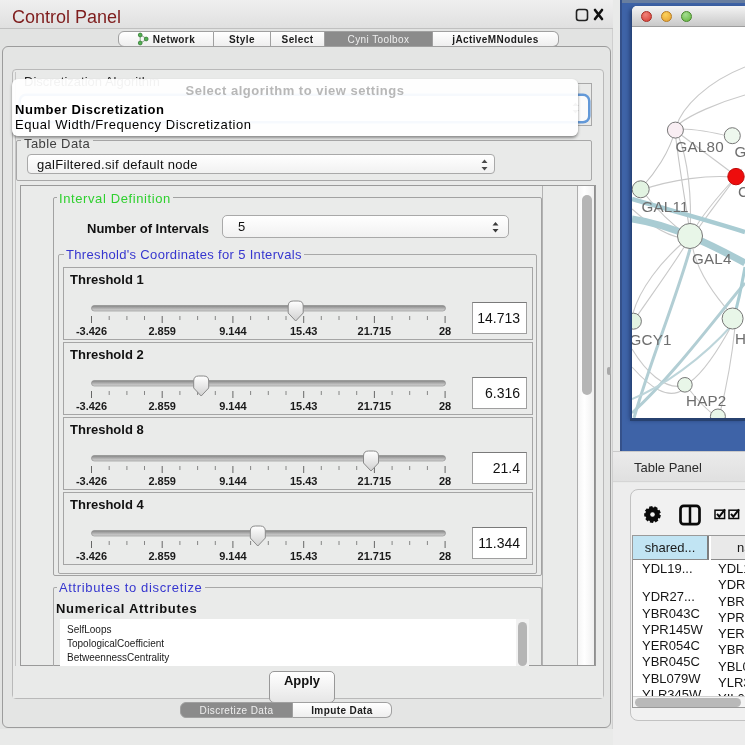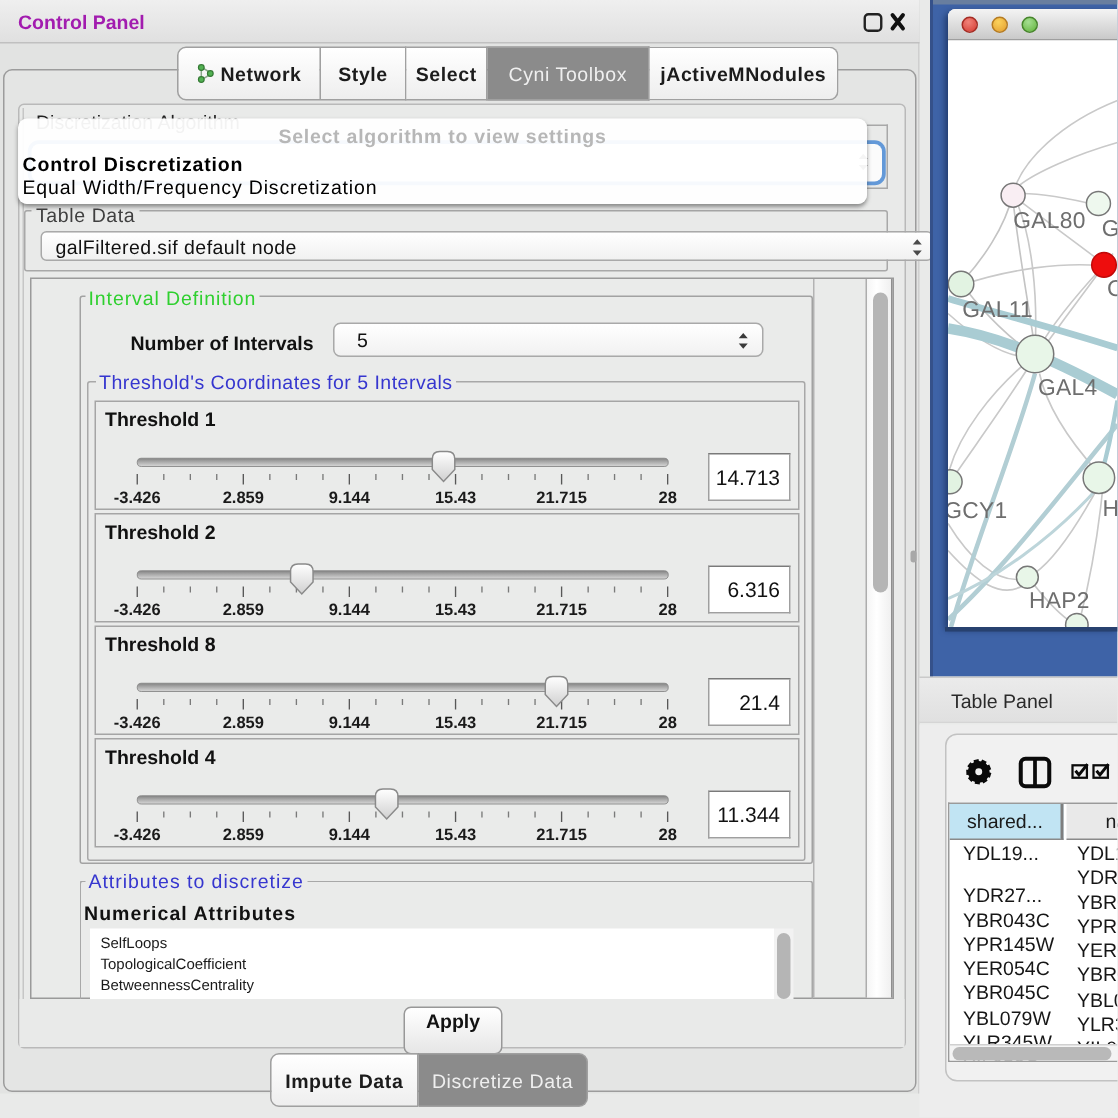--- a/index.html
+++ b/index.html
@@ -3,23 +3,23 @@
 <meta charset="utf-8">
 <style>
 * { margin:0; padding:0; box-sizing:border-box; }
 html,body { width:745px; height:745px; overflow:hidden; }
 body { font-family:"Liberation Sans", sans-serif; background:#e9eae9; position:relative; }
 .abs { position:absolute; }
 .bold { font-weight:bold; }
 
 #cpwin { left:0; top:0; width:613px; height:729px; background:#e2e3e2; border-right:1px solid #cfcfcf; }
 #titlebar { left:0; top:0; width:613px; height:29px; background:linear-gradient(#efefef,#e0e0e0); border-bottom:1px solid #c0c0c0; }
-#titletext { left:12px; top:7px; font-size:13px; color:#a21caf;font-weight:bold; }
-
-.seg { position:absolute; height:36px; display:flex; font-size:13px; font-weight:bold; color:#1c1c1c; letter-spacing:0.4px;padding-left:35px; }
+#titletext { left:12px; top:7px; font-size:18px; color:#7f1d1d; }
+
+.seg { position:absolute; height:16px; display:flex; font-size:10px; font-weight:bold; color:#1c1c1c; letter-spacing:0.4px;padding-left:35px; }
 .seg .s { border:1px solid #a0a0a0; border-left:none; background:linear-gradient(#ffffff,#eeeeee); display:flex; align-items:center; justify-content:center; }
 .seg .s:first-child { border-left:1px solid #a0a0a0; border-radius:6px 0 0 6px; }
 .seg .s:last-child { border-radius:0 6px 6px 0; }
 .seg .sel { background:#8b8b8b; color:#efefef; font-weight:normal; }
 
 #outer { left:2px; top:46px; width:609px; height:682px; border:1px solid #9c9c9c; border-radius:6px; background:#e4e5e4; }
 #inner { left:12px; top:69px; width:592px; height:630px; border:1px solid #b9b9b9; border-radius:4px; background:#e9eae9; }
 
 .grp { position:absolute; border:1px solid #a8a8a8; border-radius:2px; }
 .grplabel { position:absolute; font-size:13px; padding:0 2px; background:#e9eae9; }
@@ -66,21 +66,21 @@
         <circle cx="3.2" cy="11" r="1.9" fill="#52b152" stroke="#357a35" stroke-width="0.8"></circle>
       </svg>Network</div>
   <div class="s" style="width:57px;">Style</div>
   <div class="s" style="width:54px;">Select</div>
   <div class="s sel" style="width:108px;">Cyni Toolbox</div>
   <div class="s" style="width:126px;">jActiveMNodules</div>
 </div>
 
 <div class="grp" style="left:16px;top:140px;width:576px;height:41px;"></div>
 <div class="abs" style="left:21px;top:136px;font-size:13px;color:#404040;background:#e9eae9;padding:0 3px;letter-spacing:0.4px;">Table Data</div>
-<div class="combo" style="left:27px;top:154px;width:595px;height:20px;line-height:19px;padding-left:9px;letter-spacing:0.3px;">galFiltered.sif default node
+<div class="combo" style="left:27px;top:154px;width:468px;height:20px;line-height:19px;padding-left:9px;letter-spacing:0.3px;">galFiltered.sif default node
   <svg class="abs" style="right:5px;top:3px" width="9" height="14" viewBox="0 0 9 14">
       <path d="M1.5 5 L4.5 1.5 L7.5 5 Z M1.5 9 L4.5 12.5 L7.5 9 Z" fill="#4a4a4a"></path>
     </svg>
 </div>
 
 <div class="abs" style="left:578px;top:83px;width:14px;height:43px;border:1px solid #a8a8a8;border-left:none;"></div>
 <div class="abs" style="left:21px;top:96px;width:567px;height:25px;border-radius:5px;background:#fbfbfb;box-shadow:0 0 0 2.5px rgba(84,144,214,0.9);">
 <svg class="abs" style="right:8px;top:5px" width="9" height="14" viewBox="0 0 9 14">
       <path d="M1.5 5 L4.5 1.5 L7.5 5 Z M1.5 9 L4.5 12.5 L7.5 9 Z" fill="#5a5a5a"></path>
     </svg>
@@ -220,27 +220,27 @@
   <div style="font-size:10px;color:#1a1a1a;padding:4px 0 0 7px;line-height:14.2px;">SelfLoops<br>TopologicalCoefficient<br>BetweennessCentrality</div>
 </div>
 <div class="abs" style="left:516px;top:619px;width:13px;height:47px;background:#f2f2f2;"></div>
 <div class="sb-thumb" style="left:518px;top:622px;width:9px;height:44px;"></div>
 
 <div class="abs" style="left:13px;top:666px;width:590px;height:32px;background:#e9eae9;"></div>
 
 <div class="abs" style="left:269px;top:671px;width:66px;height:32px;border:1px solid #989898;border-radius:5px;background:linear-gradient(#ffffff,#e6e6e6);font-size:13px;font-weight:bold;color:#111;text-align:center;line-height:18px;">Apply</div>
 
 <div class="seg" style="left:145px;top:702px;">
+  <div class="s sel" style="width:113px;">Discretize Data</div>
   <div class="s" style="width:99px;">Impute Data</div>
-  <div class="s sel" style="width:113px;">Discretize Data</div>
 </div>
 
 <div class="abs" id="popup"></div>
 <div class="abs" style="left:12px;top:83px;width:566px;text-align:center;font-size:13px;font-weight:bold;color:#b7b7b7;letter-spacing:0.5px;">Select algorithm to view settings</div>
-<div class="abs bold" style="left:15px;top:102px;font-size:13px;color:#000;letter-spacing:0.55px;">Control Discretization</div>
+<div class="abs bold" style="left:15px;top:102px;font-size:13px;color:#000;letter-spacing:0.55px;">Number Discretization</div>
 <div class="abs" style="left:15px;top:116.5px;font-size:13px;color:#000;letter-spacing:0.55px;">Equal Width/Frequency Discretization</div>
 <div class="abs" style="left:607px;top:367px;width:4px;height:8px;border-radius:2px;background:#a8a8a8;"></div>
 
 <div class="abs" id="desktop"></div>
 <div class="abs" style="left:620px;top:0;width:125px;height:3px;background:#687e9f;"></div>
 <div class="abs" style="left:620px;top:0;width:2px;height:451px;background:#35518a;"></div>
 <div class="abs" id="netwin"></div>
 <div class="abs" id="nettitle" style="left:632px;top:6px;"></div>
 <div class="light" style="left:641px;top:11px;background:radial-gradient(circle at 40% 30%,#f0837a,#d53a31);border:1px solid #a52c24;"></div>
 <div class="light" style="left:661px;top:11px;background:radial-gradient(circle at 40% 30%,#fbd25c,#e49e2f);border:1px solid #b67c22;"></div>

